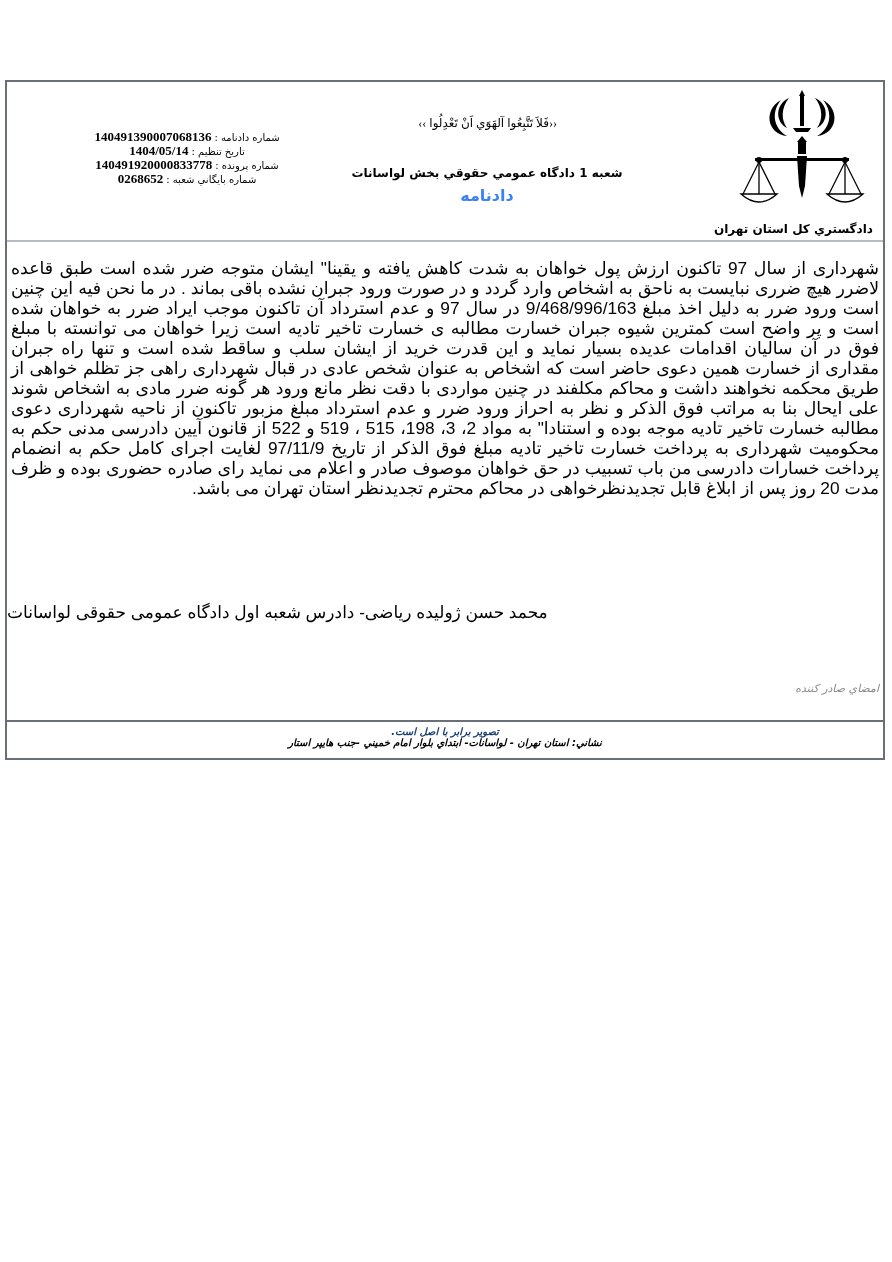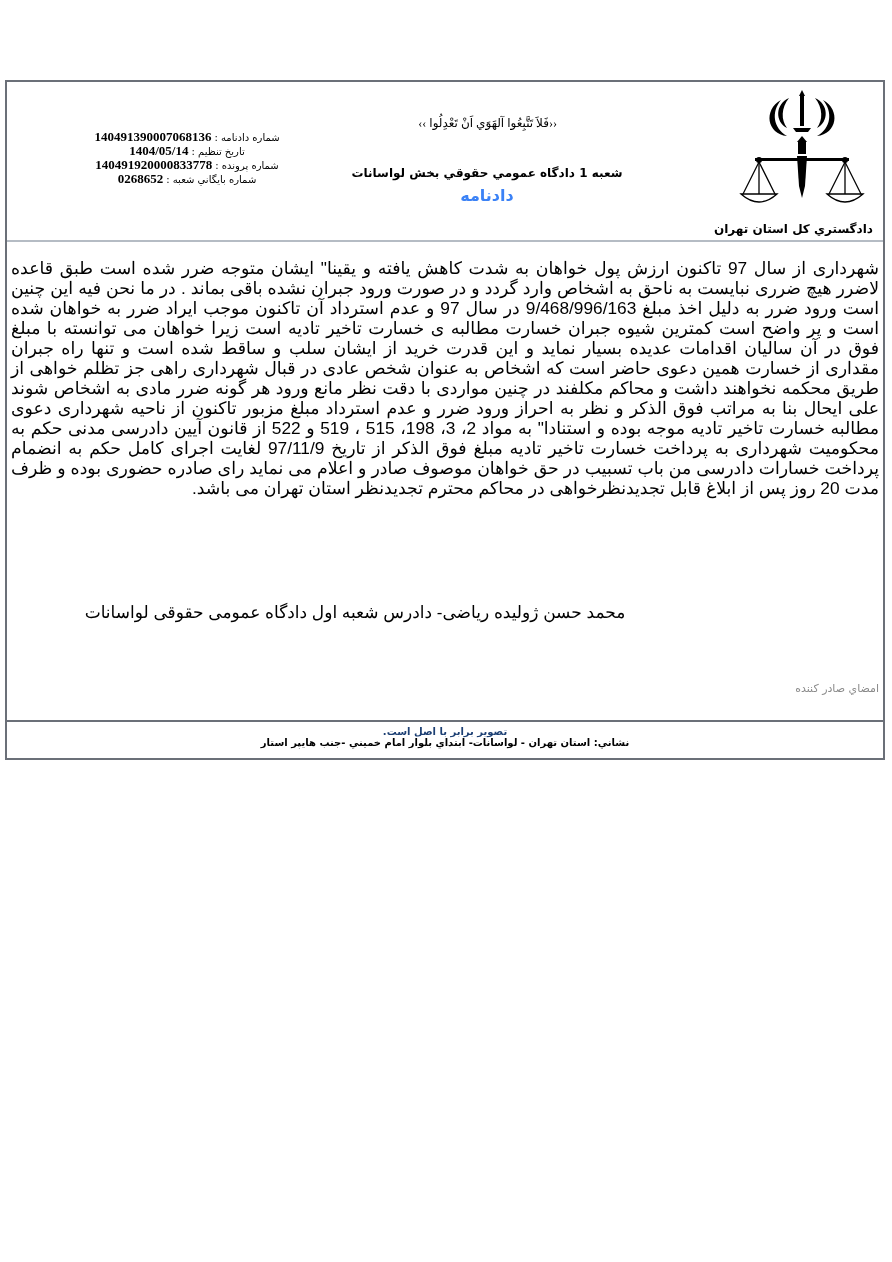--- a/index.html
+++ b/index.html
@@ -125,44 +125,46 @@
       line-height: 20px;
     }
     .body-text p {
       margin: 0;
     }
     .signer {
       position: absolute;
       left: 0;
       top: 520px;
       width: 696px;
-      text-align: center;
+      text-align: left;
       direction: rtl;
       font-family: "Liberation Sans", sans-serif;
       font-size: 17px;
     }
     .signature-label {
       position: absolute;
       right: 4px;
       top: 600px;
       direction: rtl;
       font-family: "DejaVu Sans", sans-serif;
       font-size: 11px;
       color: #8a8a8a;
+      font-style: italic;
     }
     .footer {
       position: absolute;
       left: 0;
       top: 638px;
       width: 876px;
       height: 38px;
       border-top: 2px solid #6b7078;
       box-sizing: border-box;
       text-align: center;
       direction: rtl;
+      font-style: italic;
     }
     .footer-line1 {
       margin-top: 4px;
       font-family: "DejaVu Sans", sans-serif;
       font-size: 10px;
       font-weight: bold;
       color: #1c3f73;
     }
     .footer-line2 {
       font-family: "DejaVu Sans", sans-serif;

